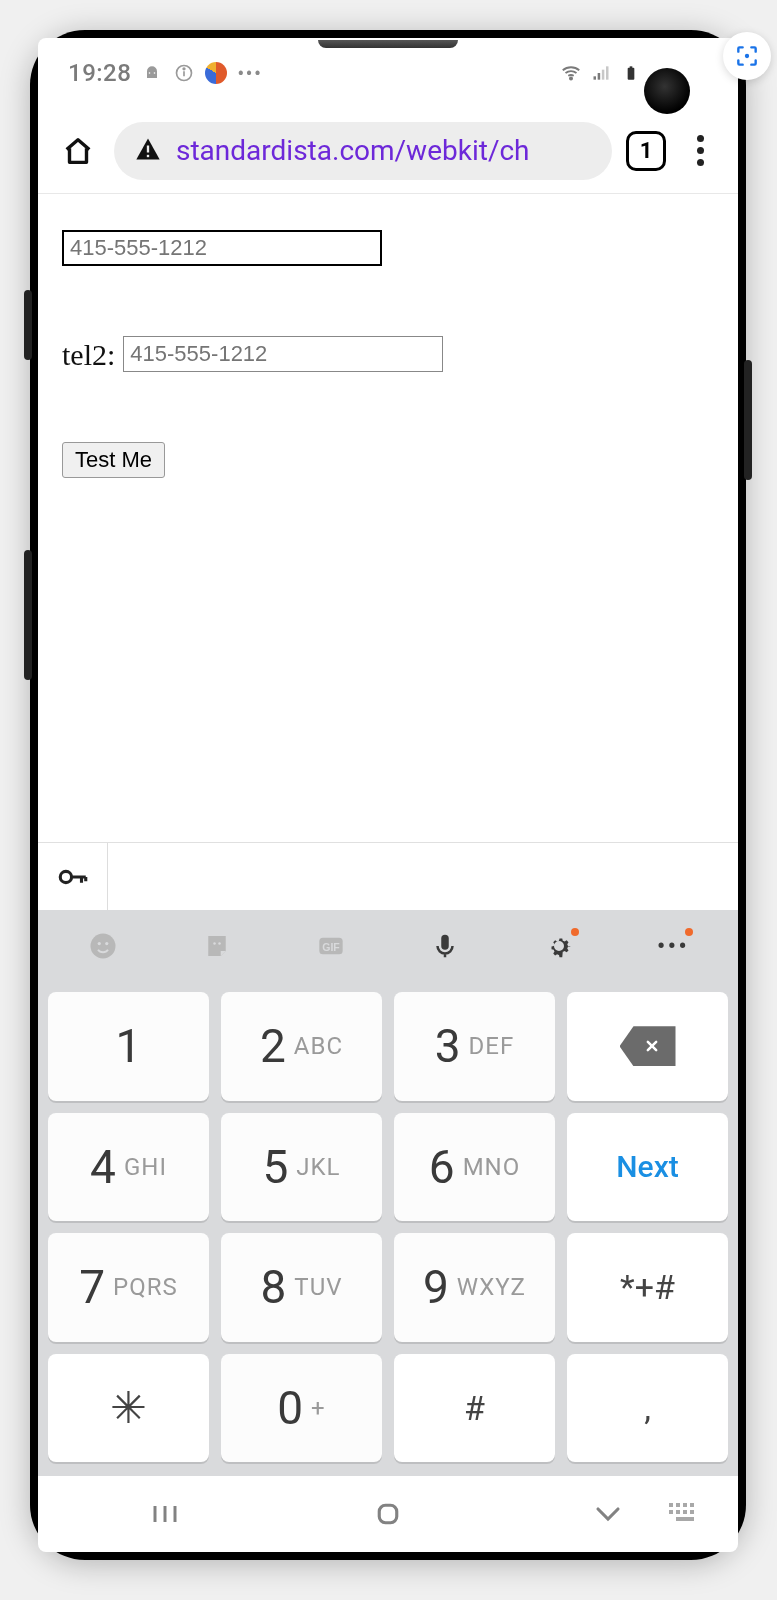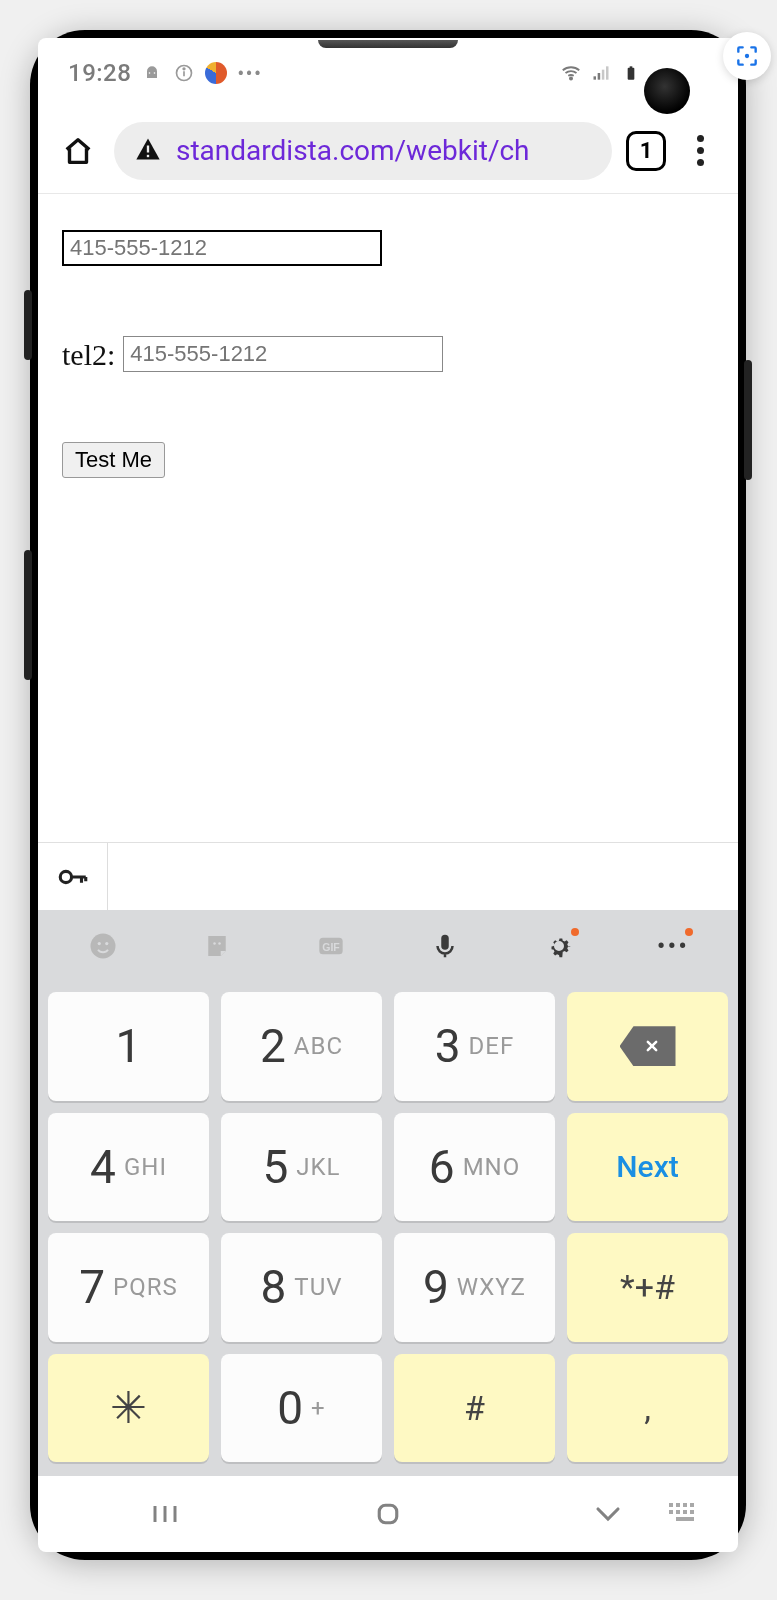--- a/index.html
+++ b/index.html
@@ -208,21 +208,21 @@
     .key {
       background: #fcfcfc;
       border-radius: 8px;
       box-shadow: 0 2px 0 rgba(0,0,0,0.12);
       display:flex;
       align-items:center;
       justify-content:center;
       position:relative;
       color:#3a3a3a;
     }
-    .key.grey { background: #fef9c3; }
+    .key.grey { background: #ffffff; }
     .key .num { font-size: 46px; font-weight:400; }
     .key .sub { font-size: 24px; color:#9a9a9a; margin-left:8px; letter-spacing:1px;}
     .key .wide { display:flex; align-items:center;}
     .key-next { color:#1a8fe3; font-size:30px; font-weight:500;}
     .key-sym { font-size:34px; color:#444;}
 
     .backspace-shape {
       width: 56px; height: 40px;
       background: #6b6b6b;
       clip-path: polygon(25% 0, 100% 0, 100% 100%, 25% 100%, 0 50%);

